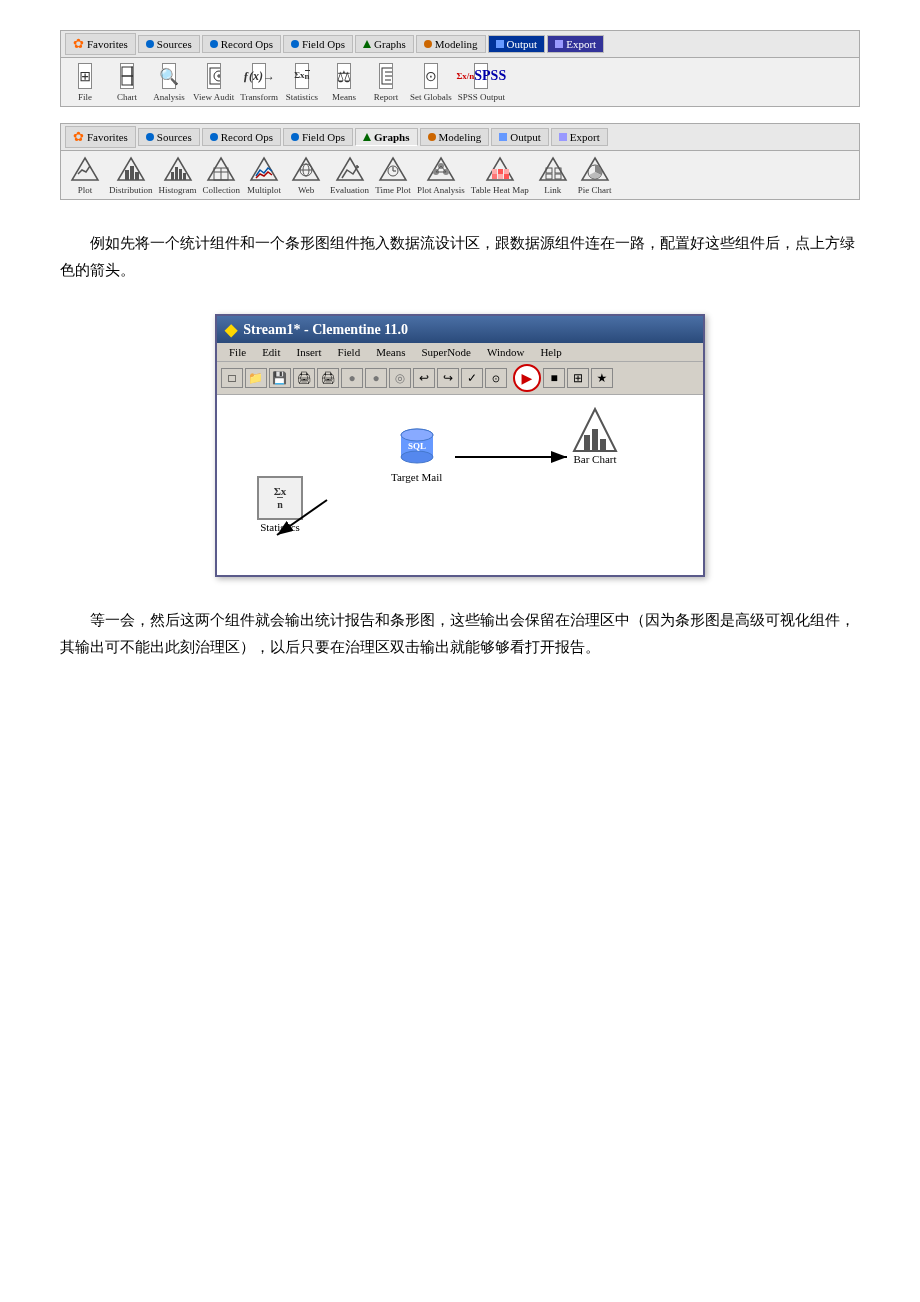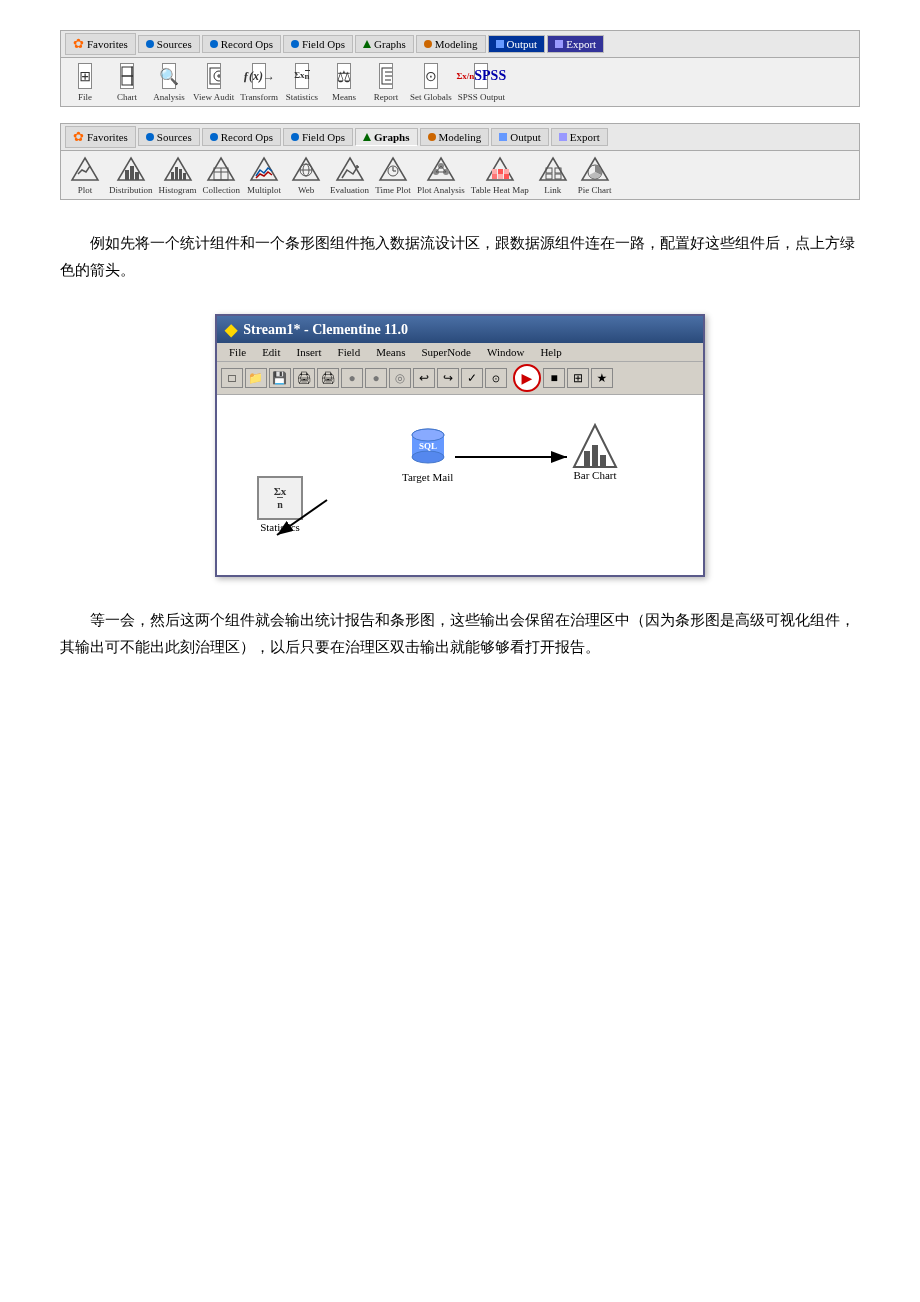--- a/index.html
+++ b/index.html
@@ -591,21 +591,21 @@
         <defs>
           <marker id="arrowhead" markerWidth="8" markerHeight="6" refX="8" refY="3" orient="auto">
             <polygon points="0 0, 8 3, 0 6" fill="#000"></polygon>
           </marker>
         </defs>
 
         <line x1="60" y1="5" x2="10" y2="40" stroke="#000" stroke-width="2" marker-end="url(#arrowhead)"></line>
       </svg>
     </div>
 
-    <div class="node-item" style="left:185px; top:30px;">
+    <div class="node-item" style="left:174px; top:30px;">
       <div class="node-icon">
 
         <svg width="46" height="46" viewBox="0 0 46 46">
           <ellipse cx="23" cy="10" rx="16" ry="6" fill="#6699ff" stroke="#4477cc" stroke-width="1"></ellipse>
           <rect x="7" y="10" width="32" height="22" fill="#6699ff" stroke="none"></rect>
           <ellipse cx="23" cy="32" rx="16" ry="6" fill="#5588ee" stroke="#4477cc" stroke-width="1"></ellipse>
           <ellipse cx="23" cy="10" rx="16" ry="6" fill="#88aaff" stroke="#4477cc" stroke-width="1"></ellipse>
           <text x="23" y="24" text-anchor="middle" font-size="9" font-weight="bold" fill="#fff">SQL</text>
         </svg>
       </div>
@@ -616,21 +616,21 @@
       <svg width="120" height="20">
         <defs>
           <marker id="arrowhead2" markerWidth="8" markerHeight="6" refX="8" refY="3" orient="auto">
             <polygon points="0 0, 8 3, 0 6" fill="#000"></polygon>
           </marker>
         </defs>
         <line x1="0" y1="10" x2="112" y2="10" stroke="#000" stroke-width="2" marker-end="url(#arrowhead2)"></line>
       </svg>
     </div>
 
-    <div class="node-item" style="left:355px; top:28px;justify-content:center;">
+    <div class="node-item" style="left:355px; top:12px;justify-content:center;">
       <div class="node-icon">
         <svg width="46" height="46" viewBox="0 0 46 46">
           <polygon points="23,2 44,44 2,44" fill="none" stroke="#555" stroke-width="2"></polygon>
           <rect x="12" y="28" width="6" height="16" fill="#555"></rect>
           <rect x="20" y="22" width="6" height="22" fill="#555"></rect>
           <rect x="28" y="32" width="6" height="12" fill="#555"></rect>
         </svg>
       </div>
       <span>Bar Chart</span>
     </div>

